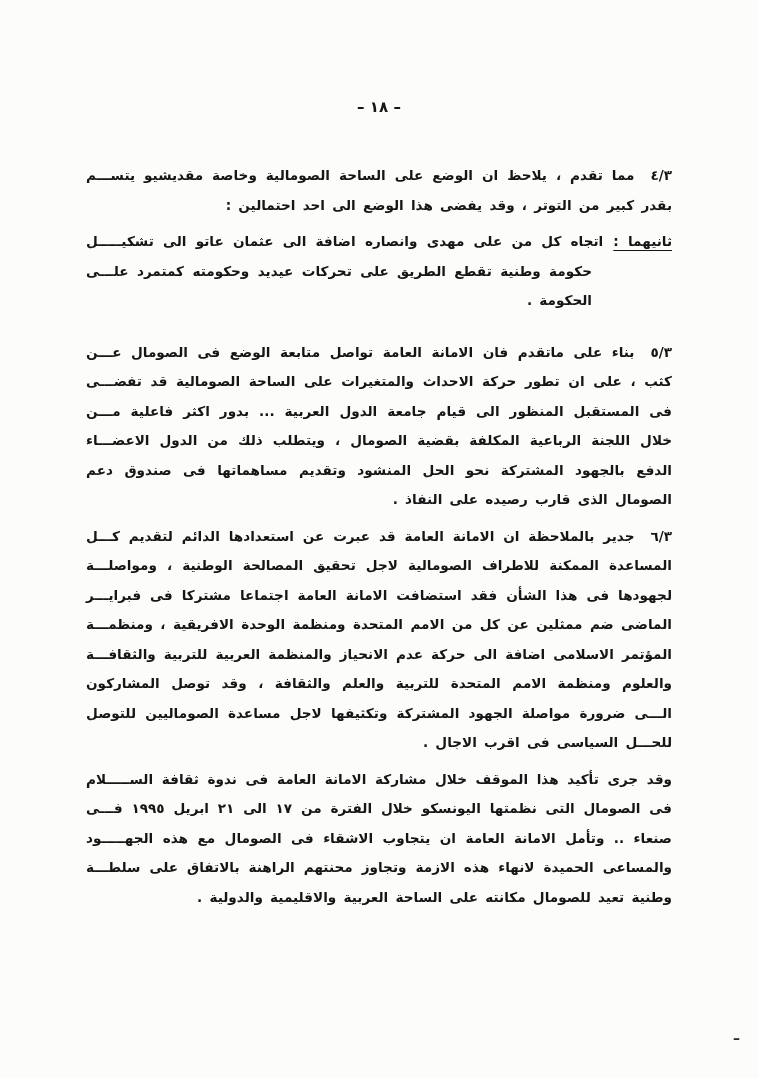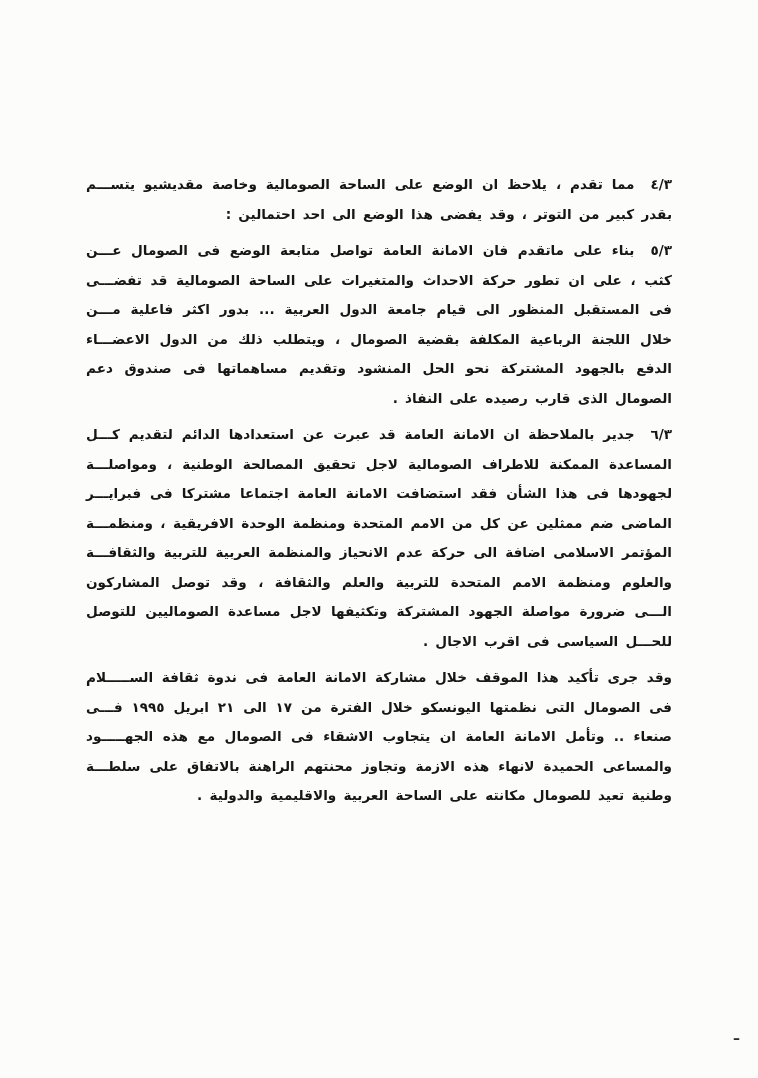--- a/index.html
+++ b/index.html
@@ -24,21 +24,21 @@
     left: 0;
     width: 100%;
     text-align: center;
     direction: rtl;
     font-size: 15px;
     font-weight: 700;
     letter-spacing: 1px;
   }
   .content {
     position: absolute;
-    top: 170px;
+    top: 161px;
     right: 86px;
     width: 586px;
     direction: rtl;
     text-align: justify;
     font-size: 13.6px;
     font-weight: 700;
     line-height: 29.5px;
     word-spacing: 2.5px;
   }
   p.para {
@@ -68,28 +68,32 @@
     font-size: 14px;
     font-weight: 700;
     color: #2a2a2a;
   }
 </style>
 </head>
 <body>
 
 <div class="page">
 
+  <div class="page-number">– ١٨ –</div>
 
   <div class="content">
 
     <p class="para numbered">
       <span class="marker">٤/٣</span><span>مما تقدم ، يلاحظ ان الوضع على الساحة الصومالية وخاصة مقديشيو يتســـم بقدر كبير من التوتر ، وقد يفضى هذا الوضع الى احد احتمالين :</span>
     </p>
 
 
+    <p class="para item gap-after">
+      <span class="label">ثانيهما :</span><span>اتجاه كل من على مهدى وانصاره اضافة الى عثمان عاتو الى تشكيـــــل حكومة وطنية تقطع الطريق على تحركات عيديد وحكومته كمتمرد علـــى الحكومة .</span>
+    </p>
 
     <p class="para numbered">
       <span class="marker">٥/٣</span><span>بناء على ماتقدم فان الامانة العامة تواصل متابعة الوضع فى الصومال عـــن كثب ، على ان تطور حركة الاحداث والمتغيرات على الساحة الصومالية قد تفضـــى فى المستقبل المنظور الى قيام جامعة الدول العربية ... بدور اكثر فاعلية مـــن خلال اللجنة الرباعية المكلفة بقضية الصومال ، ويتطلب ذلك من الدول الاعضـــاء الدفع بالجهود المشتركة نحو الحل المنشود وتقديم مساهماتها فى صندوق دعم الصومال الذى قارب رصيده على النفاذ .</span>
     </p>
 
     <p class="para numbered">
       <span class="marker">٦/٣</span><span>جدير بالملاحظة ان الامانة العامة قد عبرت عن استعدادها الدائم لتقديم كـــل المساعدة الممكنة للاطراف الصومالية لاجل تحقيق المصالحة الوطنية ، ومواصلـــة لجهودها فى هذا الشأن فقد استضافت الامانة العامة اجتماعا مشتركا فى فبرايـــر الماضى ضم ممثلين عن كل من الامم المتحدة ومنظمة الوحدة الافريقية ، ومنظمـــة المؤتمر الاسلامى اضافة الى حركة عدم الانحياز والمنظمة العربية للتربية والثقافـــة والعلوم ومنظمة الامم المتحدة للتربية والعلم والثقافة ، وقد توصل المشاركون الـــى ضرورة مواصلة الجهود المشتركة وتكثيفها لاجل مساعدة الصوماليين للتوصل للحـــل السياسى فى اقرب الاجال .</span>
     </p>
 
     <p class="para plain">

